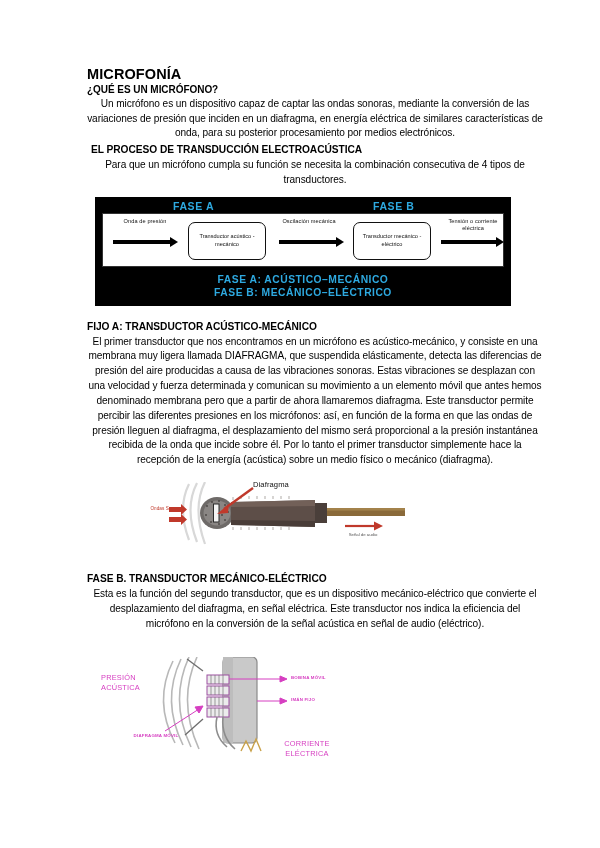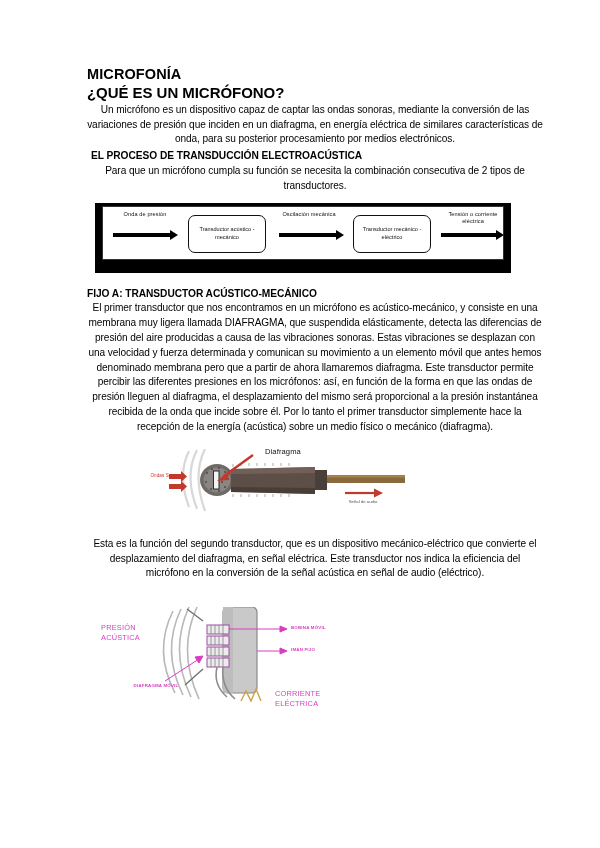--- a/index.html
+++ b/index.html
@@ -34,21 +34,21 @@
 
   
   h1.doc-title {
     font-size: 14.5px;
     font-weight: bold;
     letter-spacing: 0.1px;
     margin: 0 0 1px 0;
     line-height: 1.15;
   }
   h2.sub-head {
-    font-size: 15px;
+    font-size: 10px;
     font-weight: bold;
     margin: 0 0 1px 0;
     line-height: 1.2;
     letter-spacing: -0.05px;
   }
   h2.section-head {
     font-size: 10.2px;
     font-weight: bold;
     margin: 3px 0 1px 0;
     line-height: 1.25;
@@ -150,21 +150,20 @@
     position: relative;
     width: 300px;
     height: 72px;
     margin: 14px 0 0 68px;
   }
   .mic-label {
     position: absolute;
     font-size: 7.6px;
     color: #111;
     letter-spacing: 0.1px;
-    margin-left: 12px;
   }
   .mic-label-red {
     position: absolute;
     font-size: 4.6px;
     color: #c0392b;
     line-height: 1.25;
     text-align: center;
     letter-spacing: 0.1px;
   }
   .mic-label-sig {
@@ -198,41 +197,47 @@
 <div class="page">
   <div class="content">
 
     <h1 class="doc-title">MICROFONÍA</h1>
 
     <h2 class="sub-head">¿QUÉ ES UN MICRÓFONO?</h2>
 
     <p class="body-text">Un micrófono es un dispositivo capaz de captar las ondas sonoras, mediante la conversión de las variaciones de presión que inciden en un diafragma, en energía eléctrica de similares características de onda, para su posterior procesamiento por medios electrónicos.</p>
 
     <h2 class="section-head indent">EL PROCESO DE TRANSDUCCIÓN ELECTROACÚSTICA</h2>
-    <p class="body-text">Para que un micrófono cumpla su función se necesita la combinación consecutiva de 2 tipos de transductores.</p>
+    <p class="body-text">Para que un micrófono cumpla su función se necesita la combinación consecutiva de 4 tipos de transductores.</p>
 
     <div class="flow-figure">
 
+      <div class="flow-phases">
+        <span class="flow-phase-label flow-phase-a">FASE A</span>
+        <span class="flow-phase-label flow-phase-b">FASE B</span>
+      </div>
 
       <div class="flow-inner">
         <span class="flow-cap" style="left:14px; top:4px; width:56px;">Onda de presión</span>
         <span class="flow-arrow" style="left:10px; top:26px; width:58px;"></span>
 
         <span class="flow-box" style="left:85px; top:8px; width:78px; height:38px;">Transductor acústico - mecánico</span>
 
         <span class="flow-cap" style="left:176px; top:4px; width:60px;">Oscilación mecánica</span>
         <span class="flow-arrow" style="left:176px; top:26px; width:58px;"></span>
 
         <span class="flow-box" style="left:250px; top:8px; width:78px; height:38px;">Transductor mecánico - eléctrico</span>
 
         <span class="flow-cap" style="left:336px; top:4px; width:68px;">Tensión o corriente eléctrica</span>
         <span class="flow-arrow" style="left:338px; top:26px; width:56px;"></span>
       </div>
 
       <div class="flow-footer">
+        <div>FASE A: ACÚSTICO–MECÁNICO</div>
+        <div>FASE B: MECÁNICO–ELÉCTRICO</div>
       </div>
     </div>
 
     <div class="gap-m"></div>
 
     <h2 class="section-head">FIJO A: TRANSDUCTOR ACÚSTICO-MECÁNICO</h2>
     <p class="body-text">El primer transductor que nos encontramos en un micrófono es acústico-mecánico, y consiste en una membrana muy ligera llamada DIAFRAGMA, que suspendida elásticamente, detecta las diferencias de presión del aire producidas a causa de las vibraciones sonoras. Estas vibraciones se desplazan con una velocidad y fuerza determinada y comunican su movimiento a un elemento móvil que antes hemos denominado membrana pero que a partir de ahora llamaremos diafragma. Este transductor permite percibir las diferentes presiones en los micrófonos: así, en función de la forma en que las ondas de presión lleguen al diafragma, el desplazamiento del mismo será proporcional a la presión instantánea recibida de la onda que incide sobre él. Por lo tanto el primer transductor simplemente hace la recepción de la energía (acústica) sobre un medio físico o mecánico (diafragma).</p>
 
     <div class="mic-figure">
       <svg width="300" height="72" viewBox="0 0 300 72">
@@ -305,20 +310,21 @@
         </g>
       </svg>
 
       <span class="mic-label" style="left:98px; top:-2px;">Diafragma</span>
       <span class="mic-label-red" style="left:-6px; top:24px; width:36px;">Ondas Sonoras</span>
       <span class="mic-label-sig" style="left:182px; top:50px; width:52px;">Señal de audio</span>
     </div>
 
     <div class="gap-l"></div>
 
+    <h2 class="section-head">FASE B. TRANSDUCTOR MECÁNICO-ELÉCTRICO</h2>
     <p class="body-text">Esta es la función del segundo transductor, que es un dispositivo mecánico-eléctrico que convierte el desplazamiento del diafragma, en señal eléctrica. Este transductor nos indica la eficiencia del micrófono en la conversión de la señal acústica en señal de audio (eléctrico).</p>
 
     <div class="dyn-figure">
       <svg width="250" height="105" viewBox="0 0 250 105">
 
         <g stroke="#b8b8b8" stroke-width="1.6" fill="none">
           <path d="M78 4 Q58 44 80 86"></path>
           <path d="M86 2 Q66 44 88 88"></path>
           <path d="M94 0 Q74 44 96 90"></path>
           <path d="M102 0 Q82 44 104 92"></path>
@@ -374,17 +380,17 @@
         <g stroke="#d63ec1" stroke-width="1">
           <line x1="70" y1="74" x2="104" y2="52"></line>
           <polygon points="108,49 100,50 104,56" fill="#d63ec1"></polygon>
         </g>
       </svg>
 
       <span class="dyn-label big" style="left:6px; top:16px; width:66px;">PRESIÓN ACÚSTICA</span>
       <span class="dyn-label small" style="left:38px; top:76px; width:46px; text-align:center;">DIAFRAGMA MÓVIL</span>
       <span class="dyn-label small" style="left:196px; top:18px;">BOBINA MÓVIL</span>
       <span class="dyn-label small" style="left:196px; top:40px;">IMÁN FIJO</span>
-      <span class="dyn-label big" style="left:180px; top:82px; width:64px;">CORRIENTE ELÉCTRICA</span>
+      <span class="dyn-label big" style="left:180px; top:82px; width:64px;text-align:center;">CORRIENTE ELÉCTRICA</span>
     </div>
 
   </div>
 </div>
 
 </body></html>

